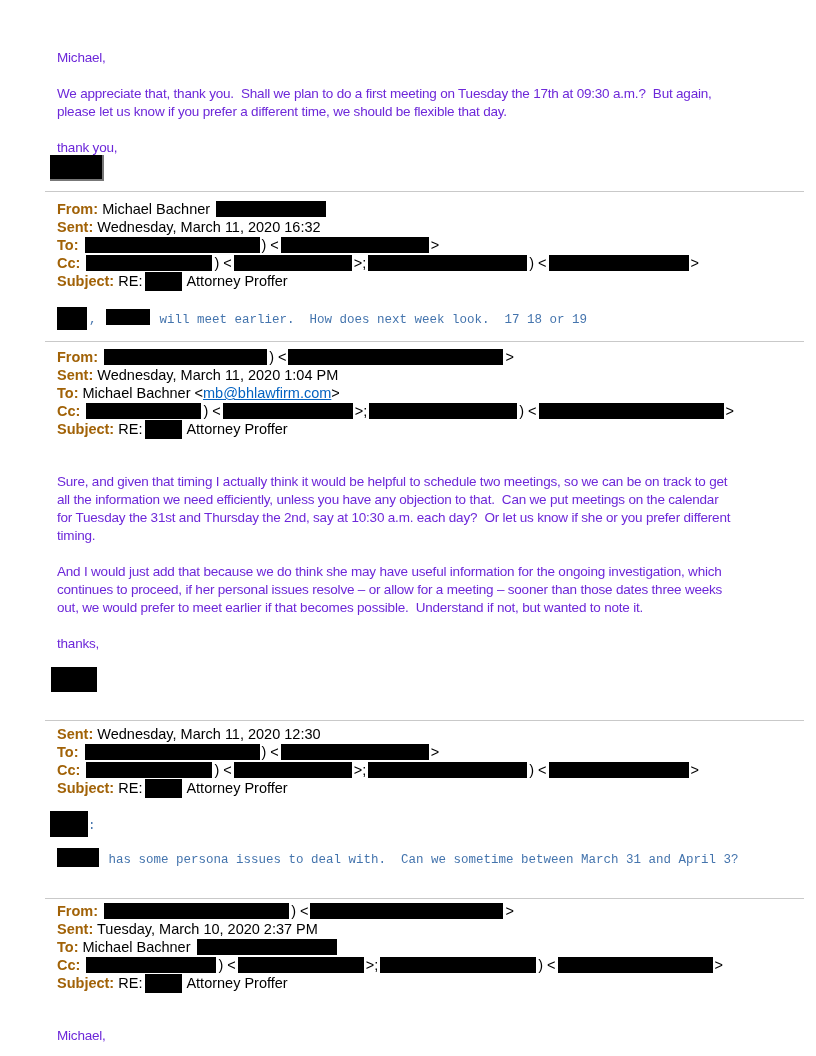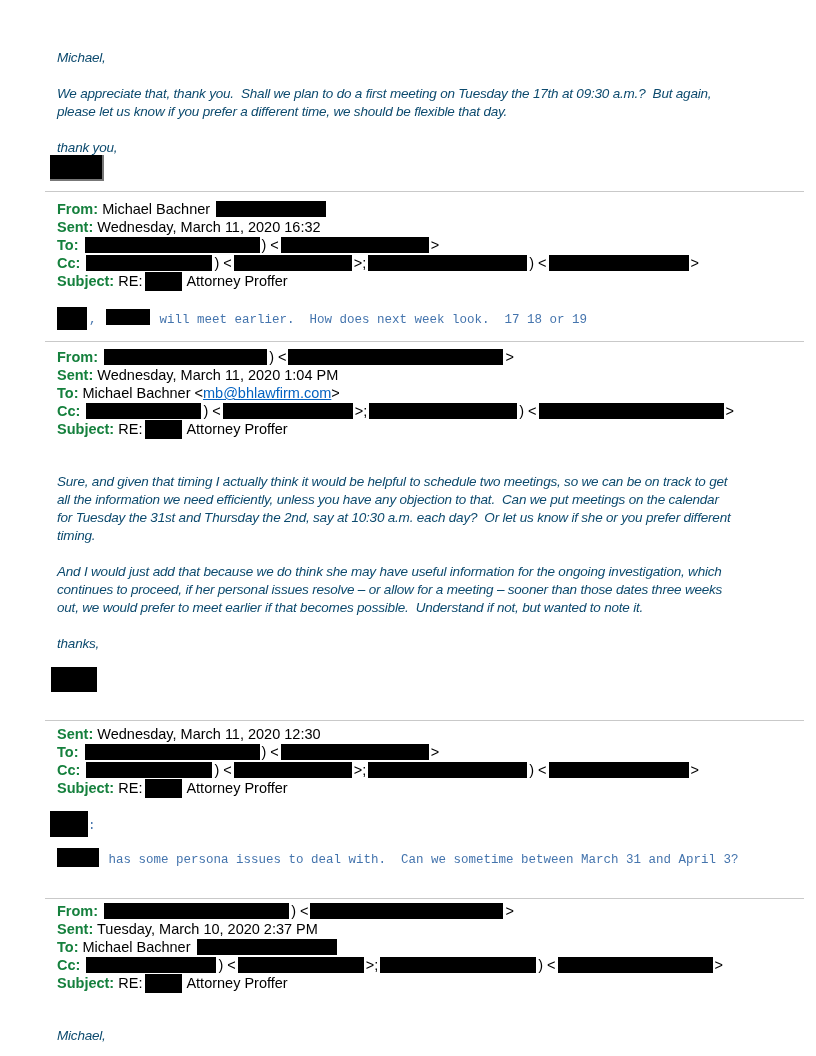--- a/index.html
+++ b/index.html
@@ -8,31 +8,31 @@
     width:816px;height:1056px;
     margin:0 auto;
     background:#fff;
     overflow:hidden;
     box-sizing:border-box;
     padding:49px 40px 0 57px;
     font-family:"Liberation Sans",sans-serif;
     color:#000;
   }
   
-  .blue{color:#0c4a6e;font-style:italic;}
+  .blue{color:#6d28d9;}
   .para{
     font-size:13.5px;line-height:18px;letter-spacing:-0.2px;
     white-space:pre-wrap;margin:0 -14px 0 0;
   }
   .gap18{margin-bottom:18px;}
   .hrow{
     font-size:14.5px;line-height:18px;
     white-space:nowrap;
   }
-  .hrow .lbl{font-weight:bold;color:#15803d;}
+  .hrow .lbl{font-weight:bold;color:#a16207;}
   .hrow span{white-space:pre;}
   .arial{
     font-family:Liberation Mono, monospace;
     font-size:12.5px;line-height:20px;color:#4474ad;
     white-space:pre-wrap;
   }
   .lnk{color:#0563C1;text-decoration:underline;cursor:pointer;}
   
   .bar{
     display:inline-block;background:#000;

